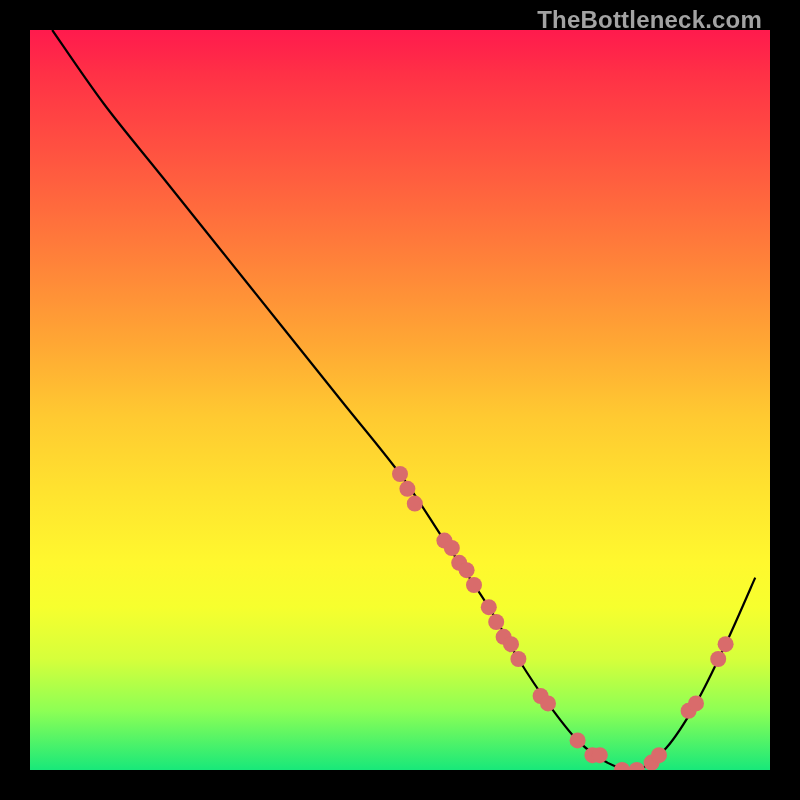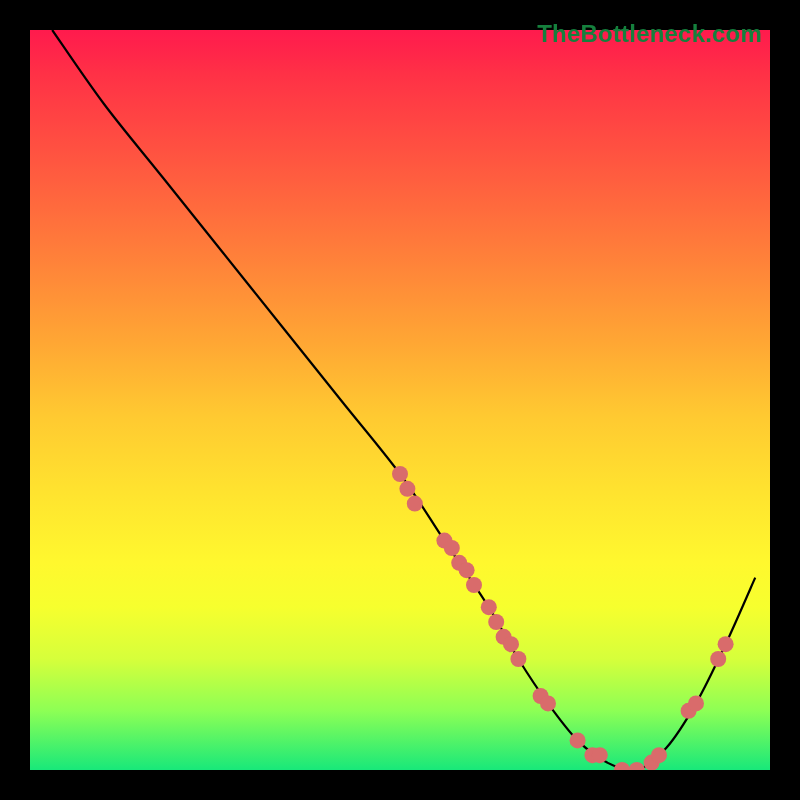--- a/index.html
+++ b/index.html
@@ -27,23 +27,23 @@
       #ffe22f 62%,
       #fff82e 72%,
       #f6ff2e 78%,
       #d6ff3b 85%,
       #8dff55 92%,
       #18e87a 100%
     );
   }
   .watermark {
     position: absolute;
-    top: 20px;
+    top: 6px;
     right: 38px;
-    color: #15803d;
+    color: #a3a3a3;
     font-size: 24px;
     font-weight: 600;
     letter-spacing: 0.2px;
     user-select: none;
   }
   svg.curve {
     position: absolute;
     left: 0;
     top: 0;
     width: 740px;

